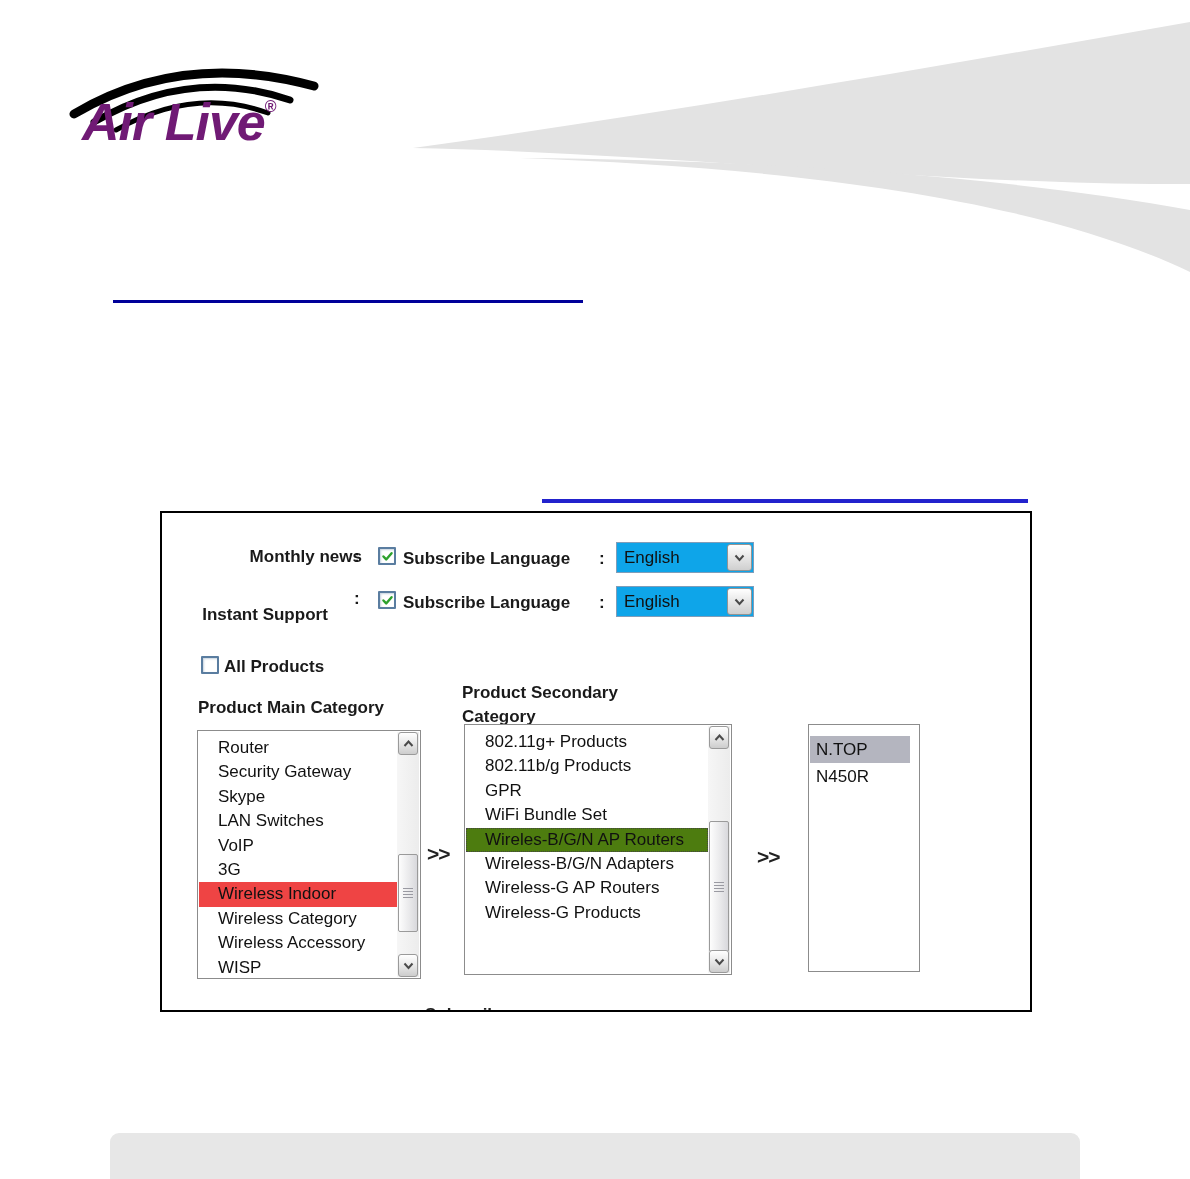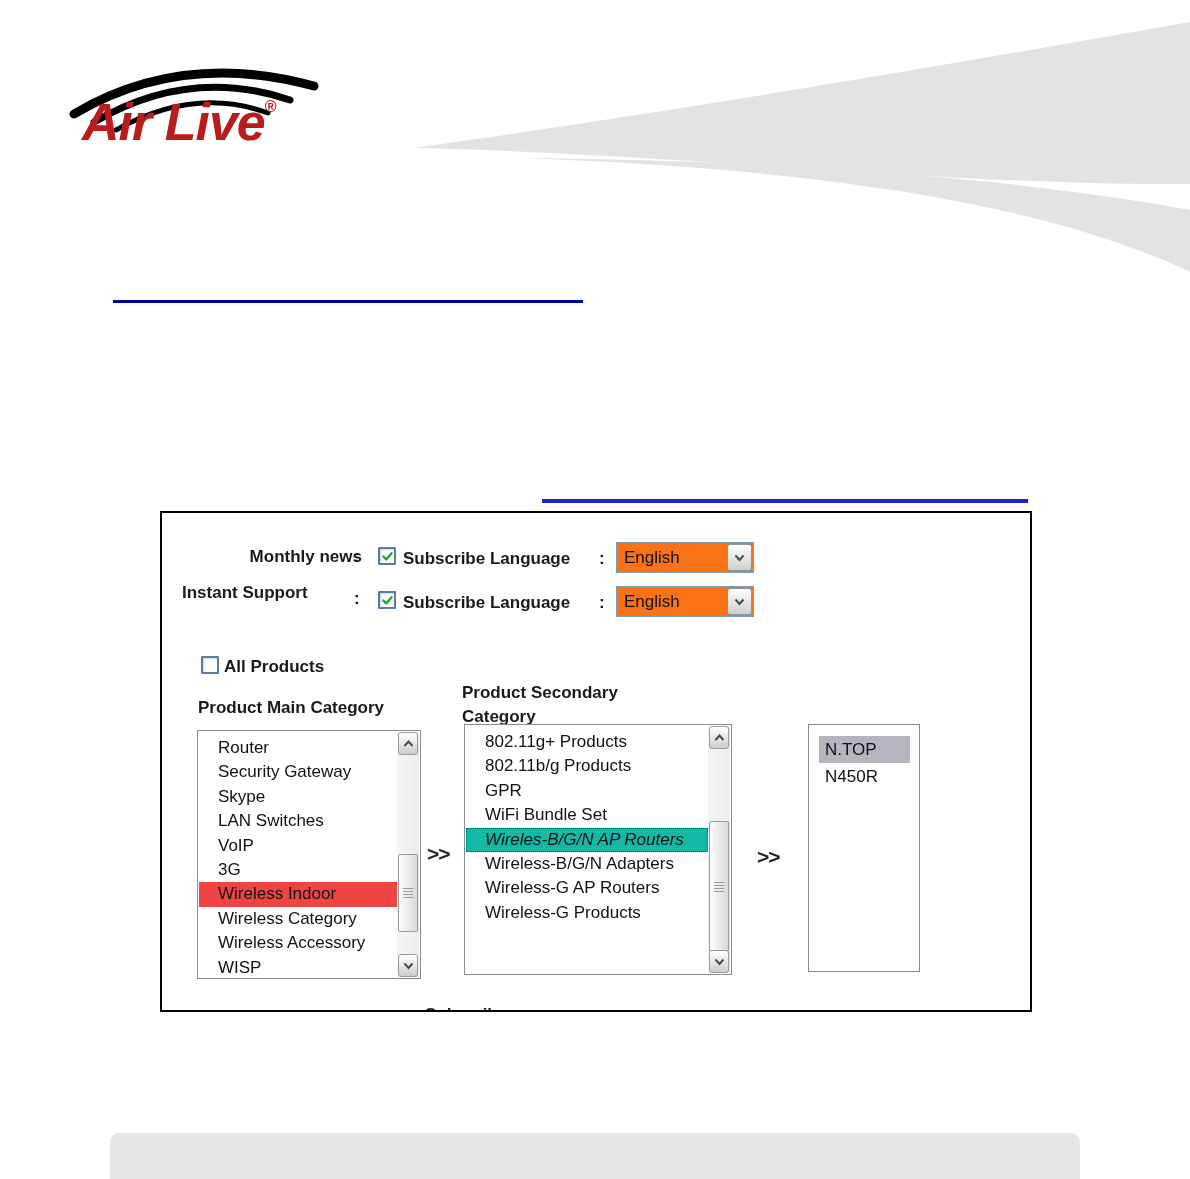--- a/index.html
+++ b/index.html
@@ -4,50 +4,50 @@
 <style>
   * { margin:0; padding:0; box-sizing:border-box; }
   body { background:#fff; font-family:"Liberation Sans", sans-serif; }
   .page { position:relative; width:1190px; height:1179px; background:#fff; overflow:hidden; }
 
   
   .swoosh { position:absolute; top:0; left:0; width:1190px; height:300px; pointer-events:none; }
 
   
   .logo { position:absolute; left:62px; top:58px; width:310px; height:100px; }
-  .logo-text { position:absolute; left:20px; top:34px; font-size:52px; font-weight:bold; font-style:italic; letter-spacing:-1px; color:#b91c1c; white-space:nowrap; }
+  .logo-text { position:absolute; left:20px; top:34px; font-size:52px; font-weight:bold; font-style:italic; letter-spacing:-1px; color:#701a75; white-space:nowrap; }
   .logo-reg { font-size:16px; font-style:normal; vertical-align:28px; letter-spacing:0; }
   .logo-arcs { position:absolute; left:0; top:0; }
 
   .rule { position:absolute; height:3px; }
   .rule-1 { left:113px; top:300px; width:470px; background:#000099; }
   .rule-2 { left:542px; top:499px; width:486px; height:4px; background:#2222cd; }
 
   
   .shotbox { position:absolute; left:160px; top:511px; width:872px; height:501px; border:2px solid #000; background:#fff; overflow:hidden; }
 
   .lbl { position:absolute; font-size:17px; font-weight:bold; color:#1a1a1a; white-space:nowrap; }
   .colon { position:absolute; font-size:17px; font-weight:bold; color:#1a1a1a; }
 
   
   .cb { position:absolute; width:18px; height:18px; background:#fff; border:2px solid #5a7da0; border-radius:1px; box-shadow:inset 1px 1px 2px rgba(90,125,160,.35); display:flex; align-items:center; justify-content:center; }
 
   
-  .combo { position:absolute; width:138px; height:31px; border:1px solid #7f9db9; background:#f97316; display:flex; align-items:center; }
+  .combo { position:absolute; width:138px; height:31px; border:1px solid #7f9db9; background:#0ea5e9; display:flex; align-items:center; }
   .combo-value { flex:1; font-size:17px; color:#111; padding-left:7px; }
   .combo-btn { width:25px; height:27px; margin-right:1px; border:1px solid #939393; border-radius:3px; background:linear-gradient(#ffffff,#e9e9e9 45%,#cfcfcf); display:flex; align-items:center; justify-content:center; }
 
   
   .listbox { position:absolute; border:1px solid #8c8c8c; background:#fff; }
   .list-items { position:absolute; left:1px; top:0; right:23px; bottom:0; padding-top:5px; overflow:hidden; }
   .list-items.no-sb { right:1px; }
   .li { height:24.4px; line-height:24.4px; font-size:17px; color:#111; padding-left:19px; white-space:nowrap; }
   .li.sel { background:#ef4444; }
-  .li.sel-focus { background:#14b8a6; outline:1px dotted #444; outline-offset:-1px;font-style:italic; }
-  .li-model { height:27px; line-height:27px; font-size:17px; color:#111; padding-left:6px; margin:0 8px 0 9px; white-space:nowrap; }
+  .li.sel-focus { background:#4d7c0f; outline:1px dotted #444; outline-offset:-1px; }
+  .li-model { height:27px; line-height:27px; font-size:17px; color:#111; padding-left:6px; margin:0 8px 0 0; white-space:nowrap; }
   .li-model.sel { background:#b4b5bf; }
 
   
   .sb { position:absolute; top:1px; bottom:1px; right:1px; width:22px; background:linear-gradient(90deg,#f6f6f6,#ececec); }
   .sb-btn { position:absolute; left:1px; right:1px; height:23px; border:1px solid #9a9a9a; border-radius:3px; background:linear-gradient(#ffffff,#e8e8e8 50%,#cdcdcd); display:flex; align-items:center; justify-content:center; }
   .sb-btn.up { top:0; }
   .sb-btn.down { bottom:0; }
   .sb-thumb { position:absolute; left:1px; right:1px; border:1px solid #9a9a9a; border-radius:2px; background:linear-gradient(90deg,#fdfdfd,#e8e8ea 60%,#d8d8dc); display:flex; align-items:center; justify-content:center; }
   .grip { display:flex; flex-direction:column; gap:2px; }
   .grip i { display:block; width:10px; height:1px; background:#9a9aa2; }
@@ -93,21 +93,21 @@
     <div class="colon" style="left:437px; top:36px;">:</div>
     <div class="combo" style="left:454px; top:29px;">
       <div class="combo-value">English</div>
       <div class="combo-btn">
         <svg width="11" height="8" viewBox="0 0 11 8">
             <path d="M1.5 1.5 L5.5 6 L9.5 1.5" stroke="#4a4a4a" stroke-width="2" fill="none"></path>
           </svg>
       </div>
     </div>
 
-    <div class="lbl" style="left:20px; top:70px; width:166px; text-align:left;">Instant Support</div>
+    <div class="lbl" style="left:20px; top:92px; width:166px; text-align:center;">Instant Support</div>
     <div class="colon" style="left:192px; top:76px;">:</div>
     <div class="cb" style="left:216px; top:78px;">
       <svg width="13" height="13" viewBox="0 0 16 16">
           <path d="M3 8 L6.4 11.6 L13 4" stroke="#2da12d" stroke-width="3" fill="none" stroke-linecap="round" stroke-linejoin="round"></path>
         </svg>
     </div>
     <div class="lbl" style="left:241px; top:80px;">Subscribe Language</div>
     <div class="colon" style="left:437px; top:80px;">:</div>
     <div class="combo" style="left:454px; top:73px;">
       <div class="combo-value">English</div>

